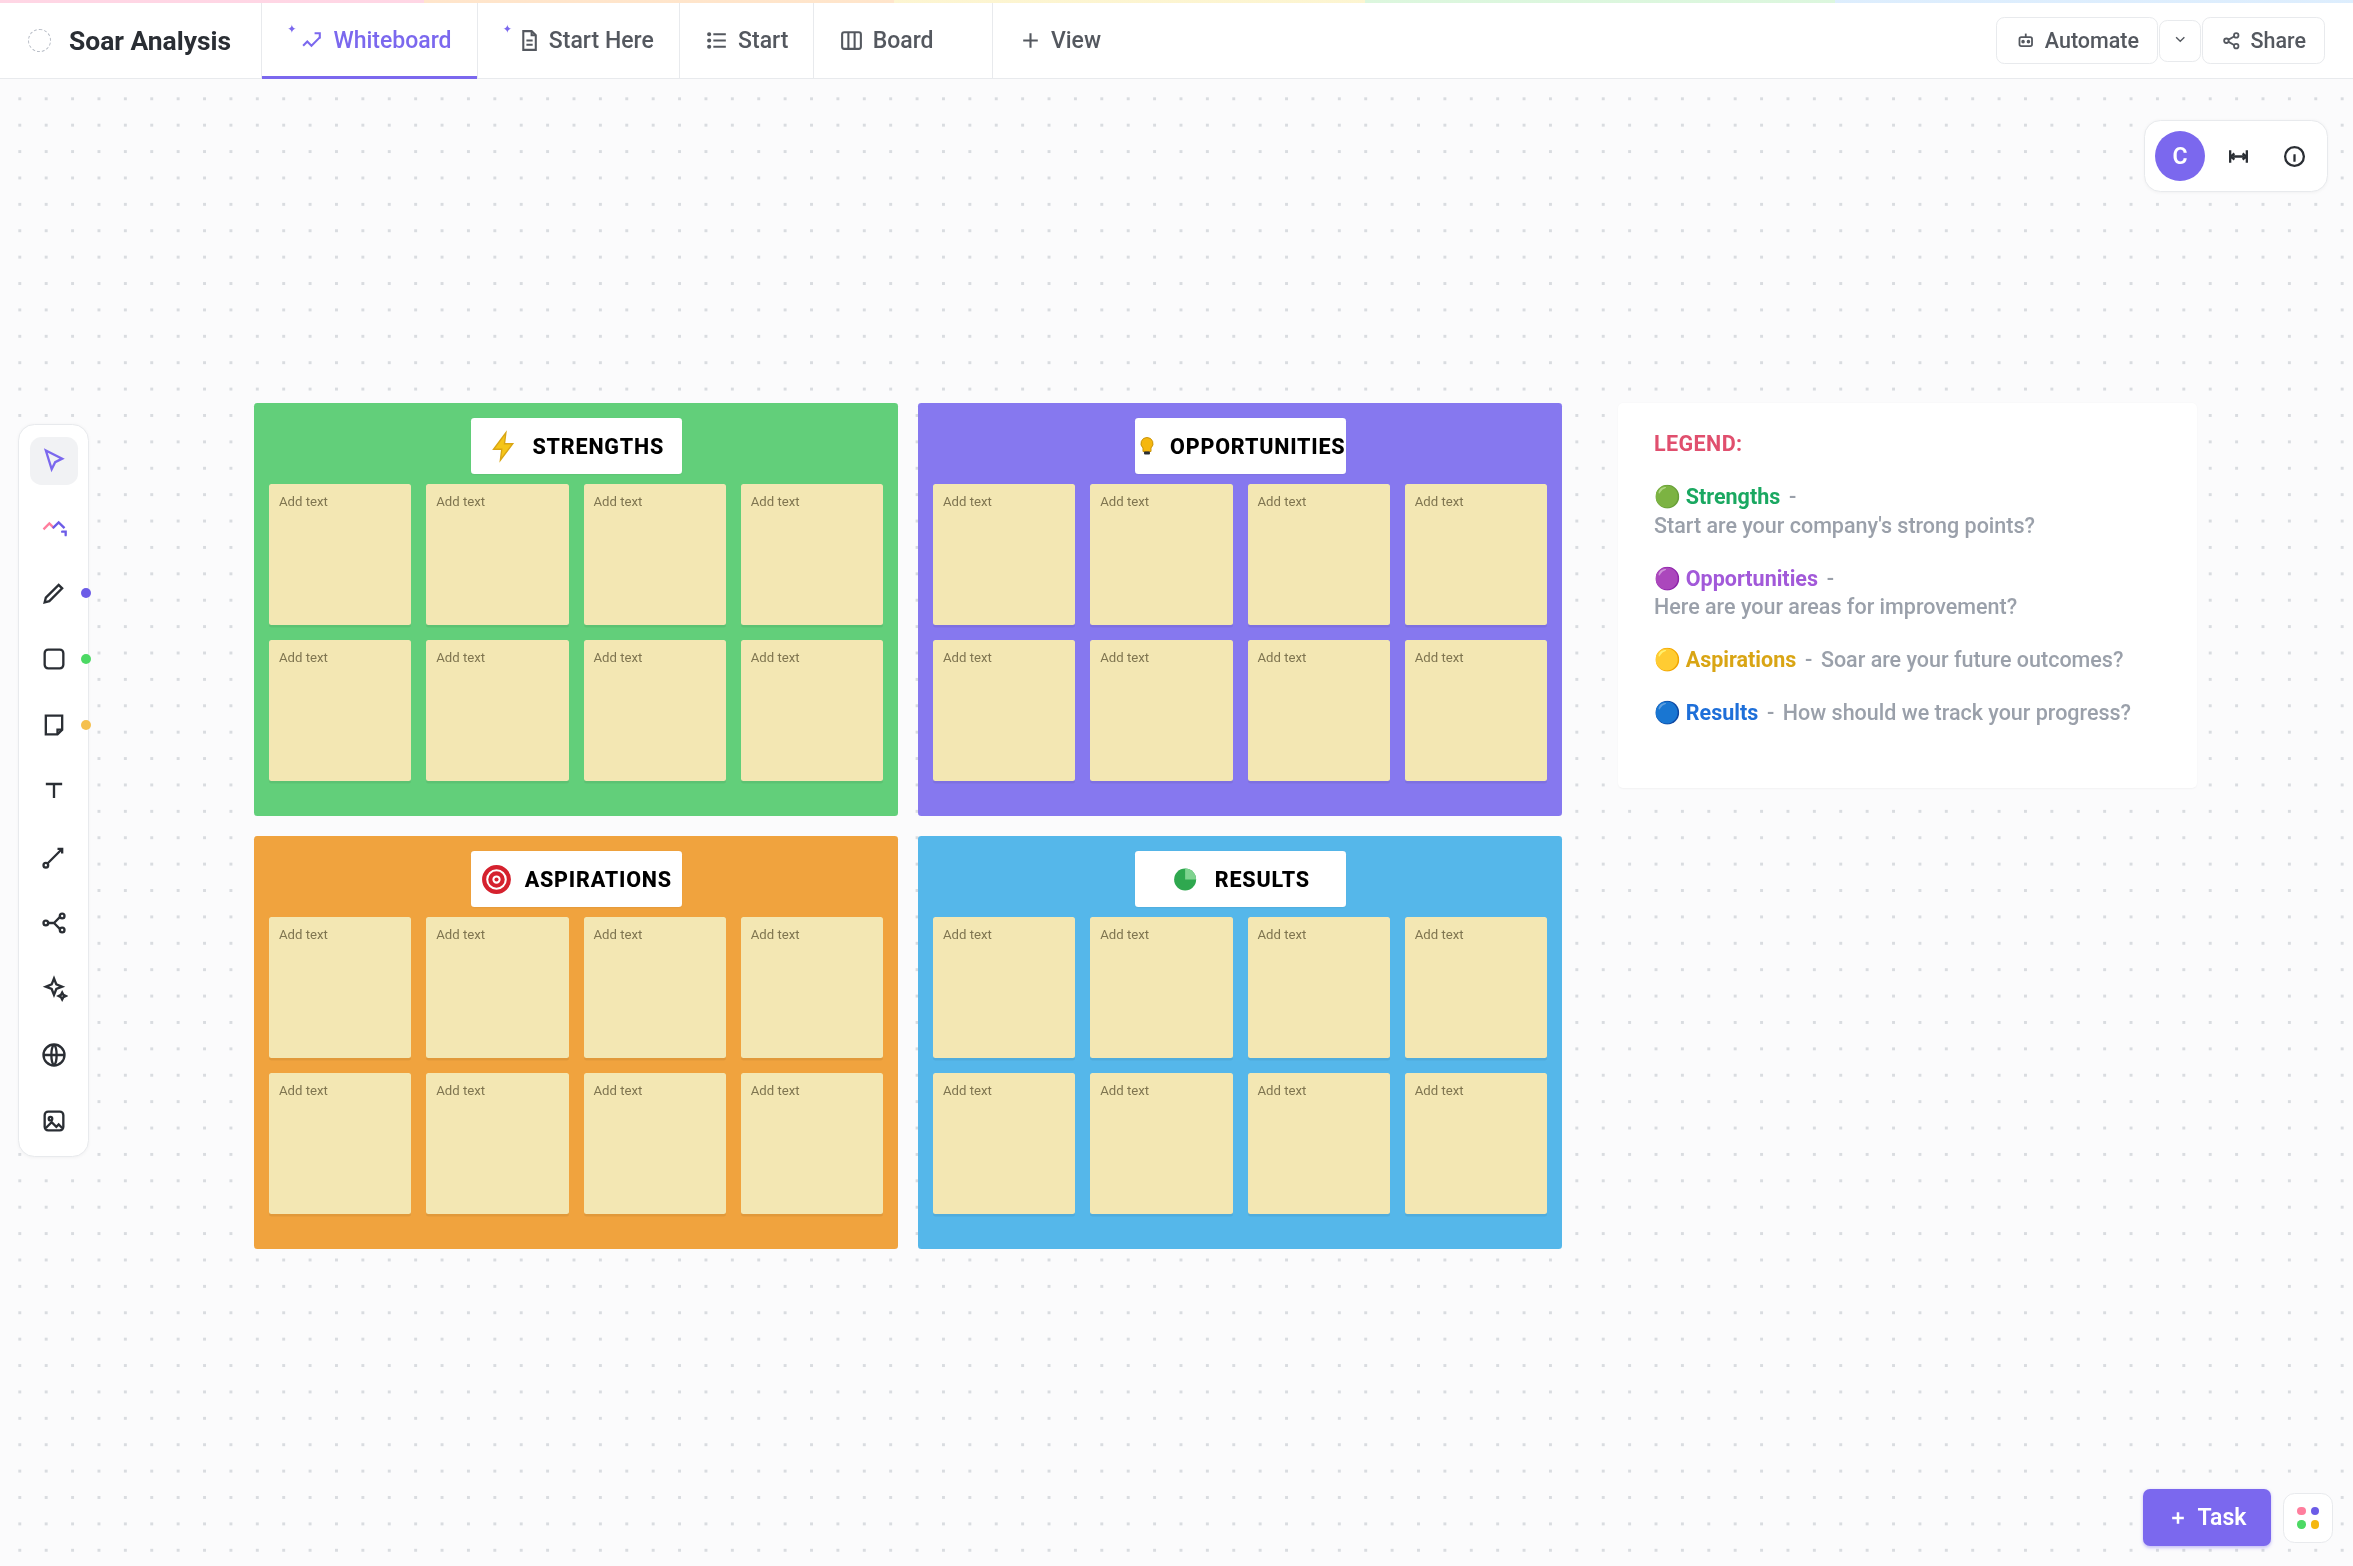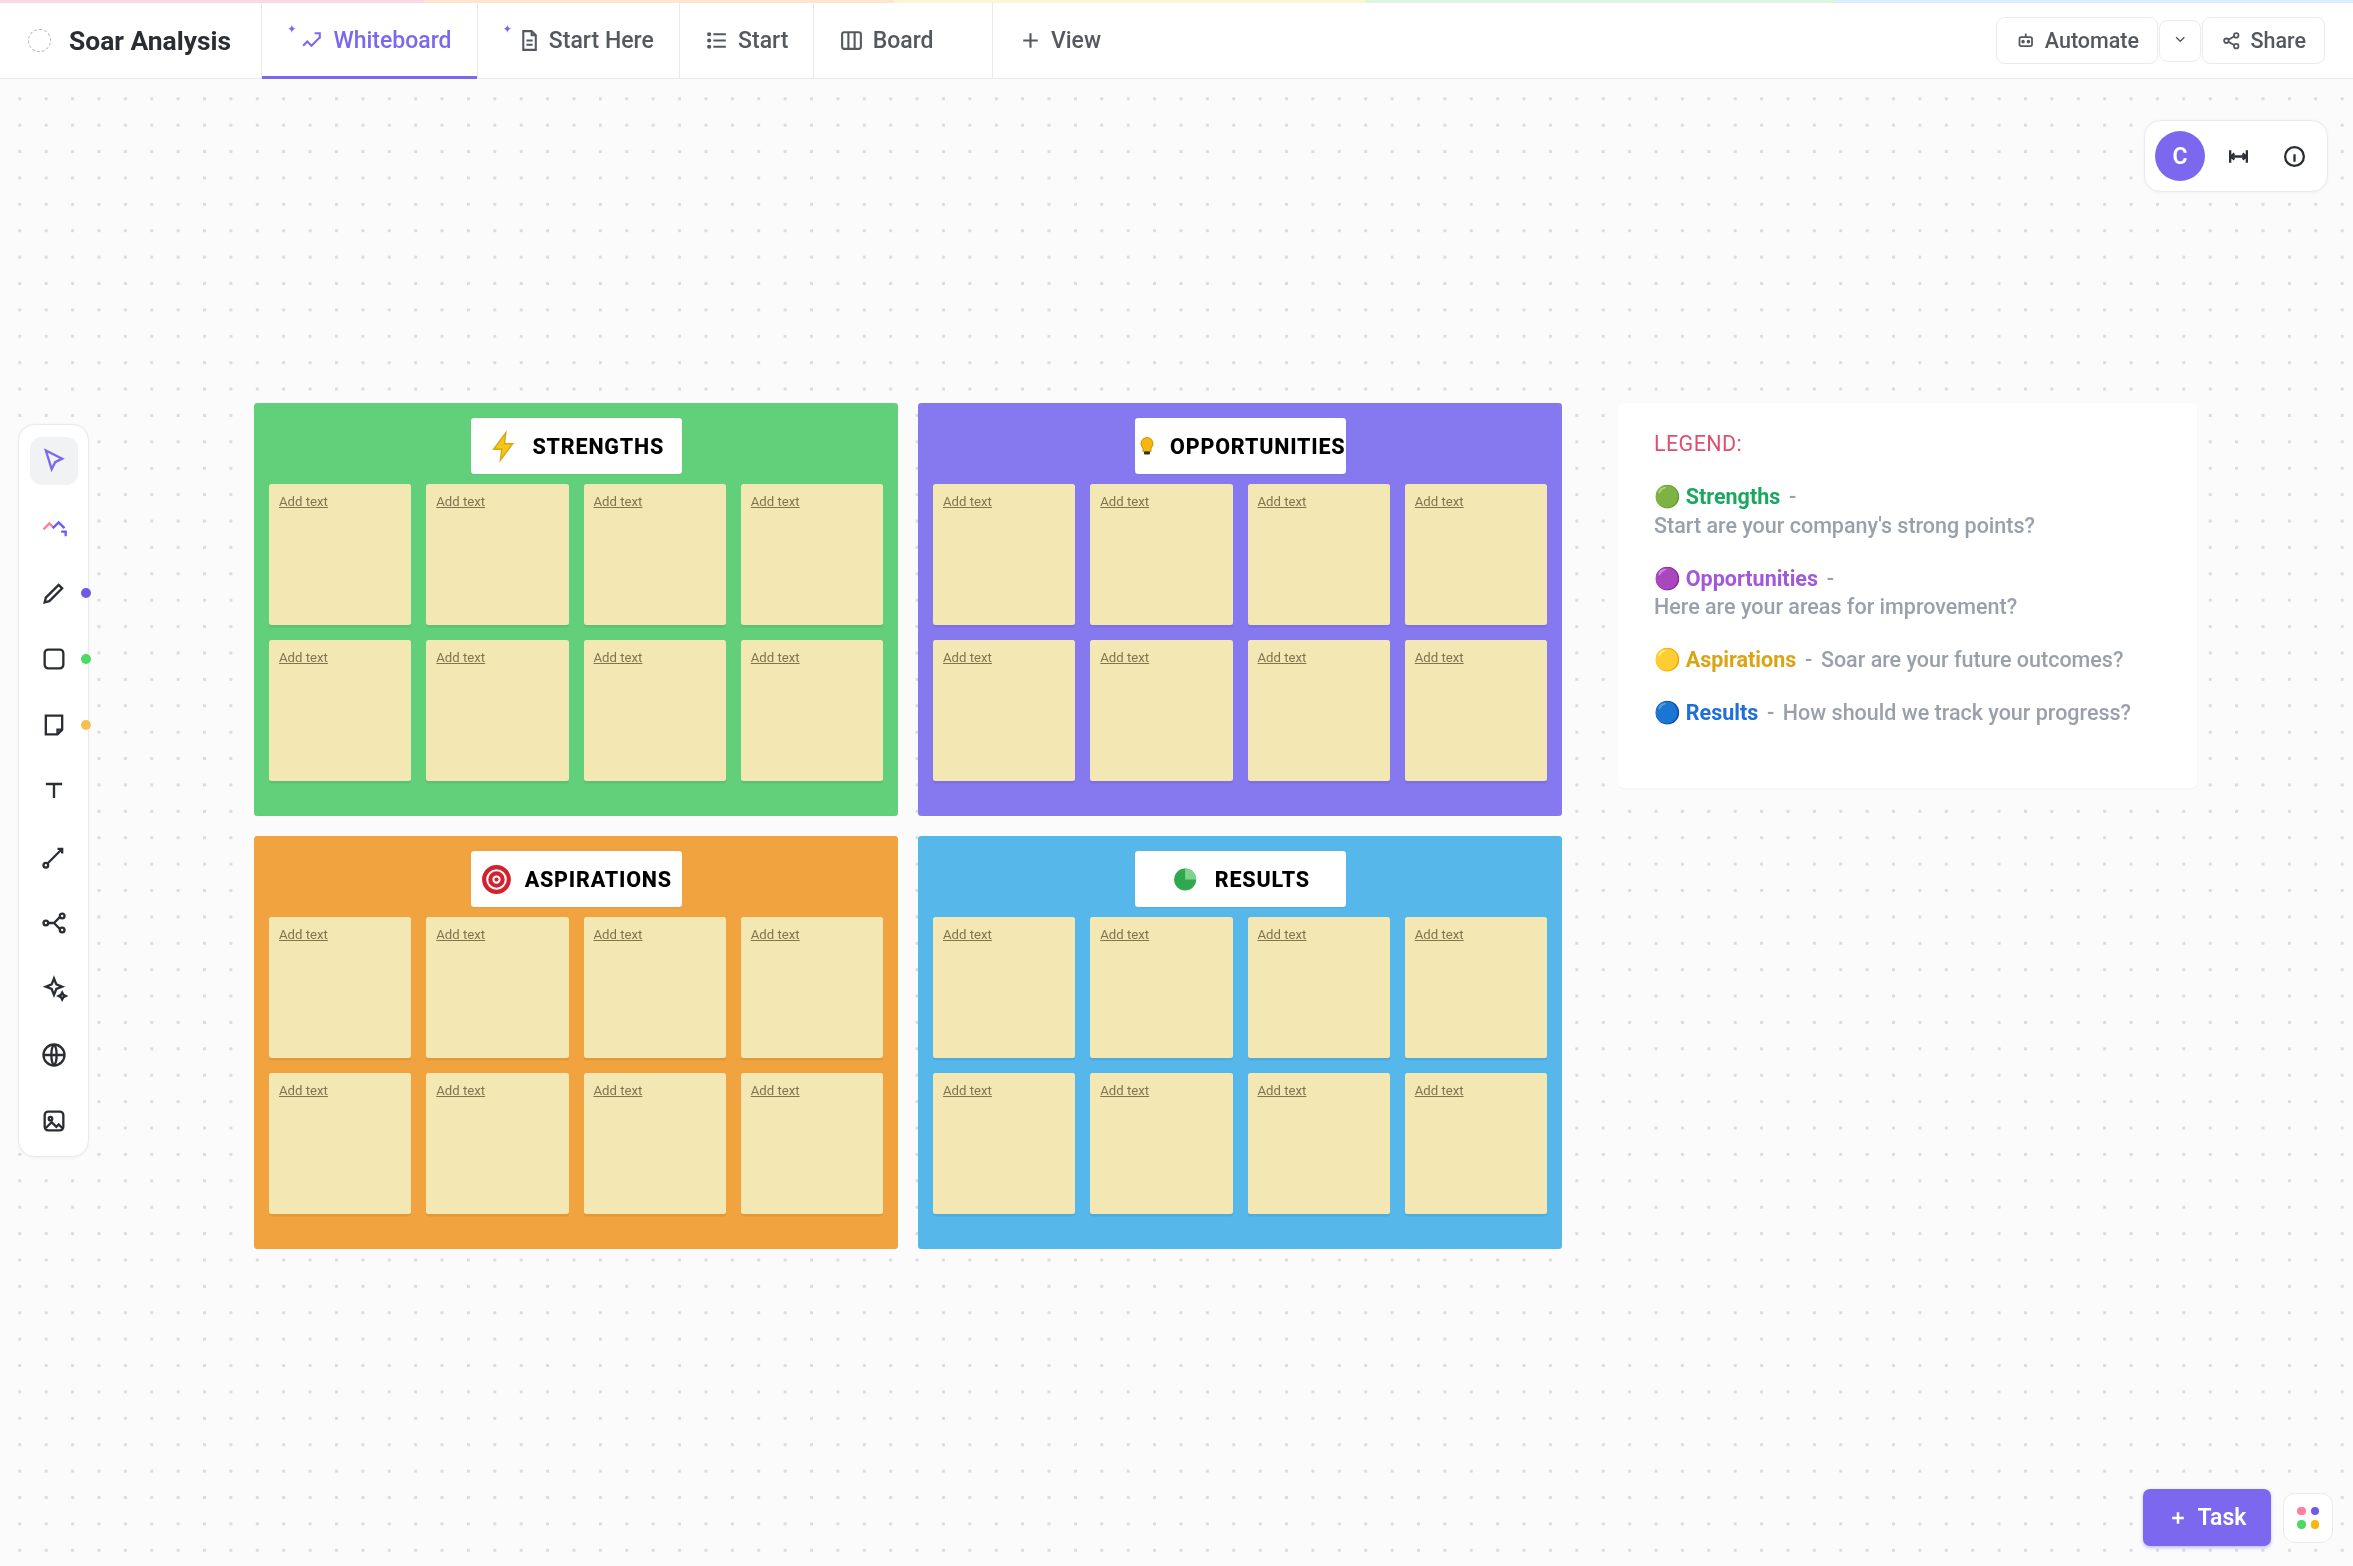--- a/index.html
+++ b/index.html
@@ -132,35 +132,35 @@
   }
   .panel-header svg{width:33px;height:33px;}
   .sticky-grid{
     display:grid;grid-template-columns:repeat(4,1fr);grid-template-rows:repeat(2,1fr);
     gap:15px; height:297px;
   }
   .sticky{
     background:#f3e7b3; border-radius:2.5px; padding:10px;
     box-shadow:0 2.5px 0 rgba(0,0,0,.06);
     cursor:text;
-    font-size:13.2px;color:#7f7550;text-decoration:underline;
+    font-size:13.2px;color:#7f7550;
   }
   .p-green{background:#62cf7a;}
   .p-purple{background:#8678ef;}
   .p-orange{background:#f0a33e;}
   .p-blue{background:#55b7ea;}
 
   
   .legend{
     position:absolute; left:1618px; top:324px;
     width:579px; background:#fff; border-radius:5px;
     padding:28px 36px 35px;
     box-shadow:0 0.8px 1.7px rgba(0,0,0,.04);
   }
-  .legend h4{ font-size:21.5px;font-weight:400;color:#e04f6e;letter-spacing:0.4px;margin-bottom:23px;}
+  .legend h4{ font-size:21.5px;font-weight:700;color:#e04f6e;letter-spacing:0.4px;margin-bottom:23px;}
   .legend-item{ font-size:21.5px; margin:28px 0; color:#9aa0aa; font-weight:500; display:flex;align-items:baseline;gap:3.3px;flex-wrap:wrap;}
   .legend-item .emo{font-size:21.5px;margin-right:1.7px;}
   .lg-green{color:#1aa861;font-weight:700;}
   .lg-purple{color:#a259d9;font-weight:700;}
   .lg-yellow{color:#d9a514;font-weight:700;}
   .lg-blue{color:#1e6fd9;font-weight:700;}
 
   
   .float-br{
     position:absolute; right:20px; bottom:20px;

